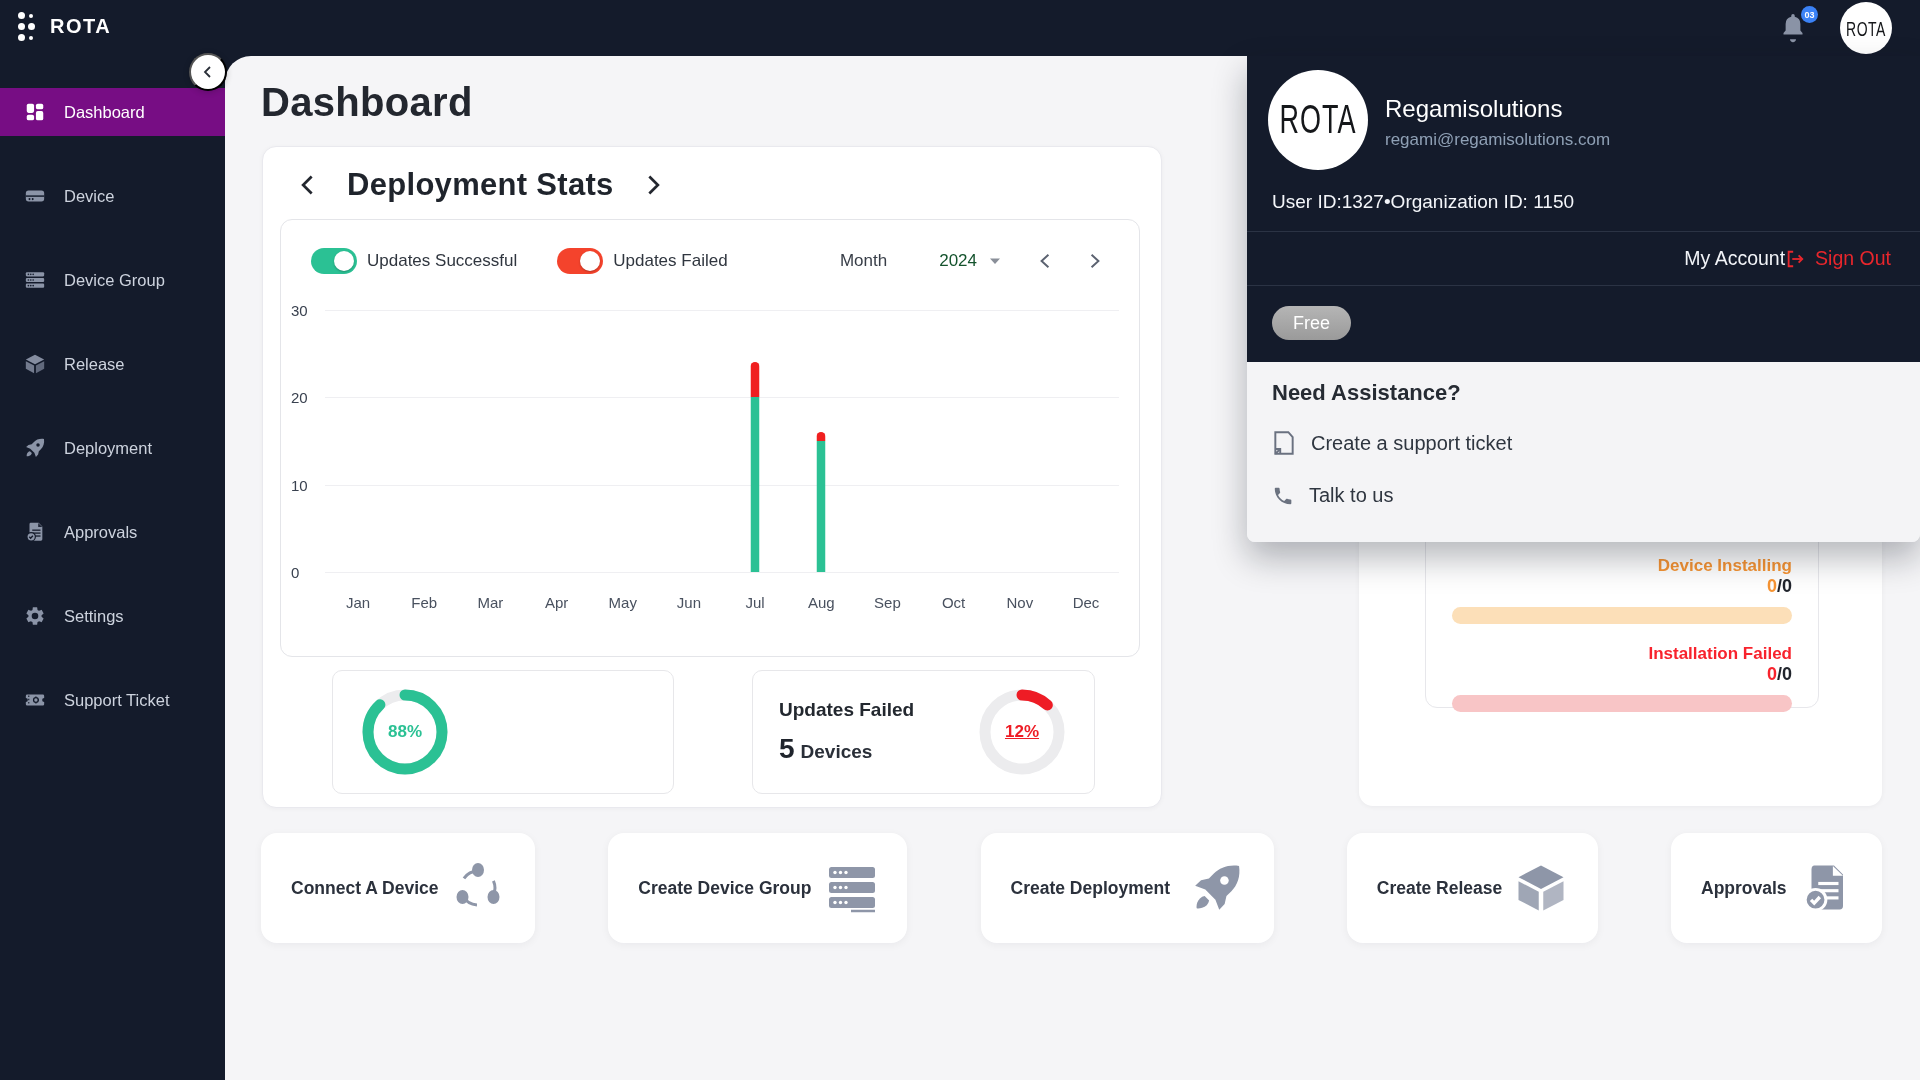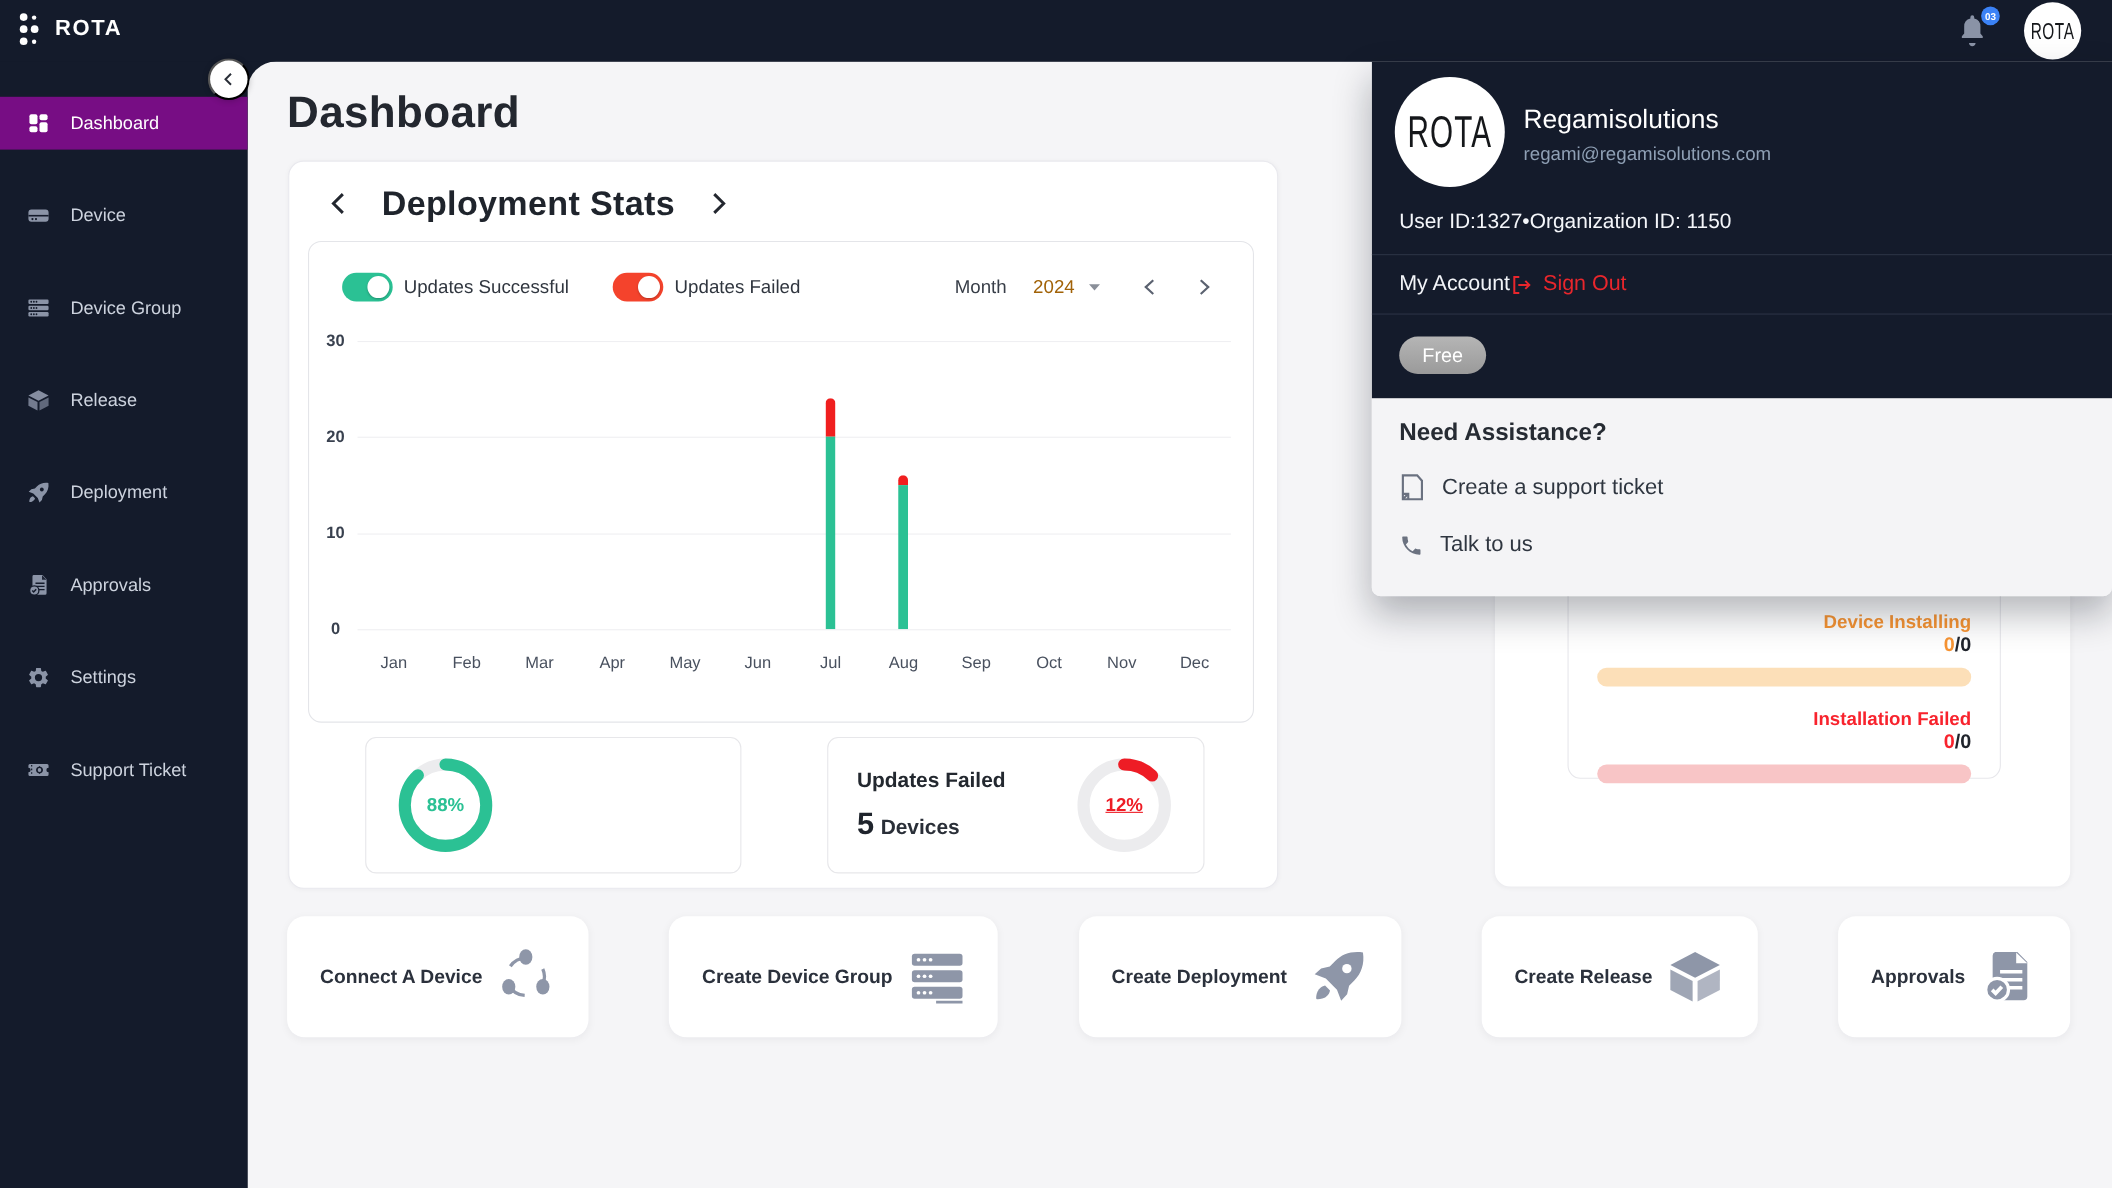--- a/index.html
+++ b/index.html
@@ -51,27 +51,27 @@
                 border:1px solid #e4e5e9; border-radius:12px; }
   .controls { display:flex; align-items:center; padding:28px 34px 0 30px; }
   .toggle { width:46px; height:26px; border-radius:13px; position:relative; cursor:pointer; flex:0 0 auto; }
   .toggle .knob { position:absolute; right:3px; top:3px; width:20px; height:20px; background:#fff; border-radius:50%;
                   box-shadow:0 1px 2px rgba(0,0,0,.25); }
   .tog-label { margin-left:10px; font-size:17px; color:#30363f; }
   .tog-gap { margin-left:40px; }
   .period { margin-left:auto; display:flex; align-items:center; }
   .period-label { font-size:17px; color:#383e48; margin-right:24px; }
   .year-select { display:flex; align-items:center; gap:12px; cursor:pointer; }
-  .year-value { font-size:17px; color:#a16207; }
+  .year-value { font-size:17px; color:#14532d;margin-left:28px; }
   .nav-arrows { display:flex; align-items:center; gap:30px; margin-left:34px; }
 
   .plot { position:relative; margin:36px 20px 0 44px; height:262px; }
   .gridline { position:absolute; left:0; right:0; height:1px; background:#efeff2; }
-  .ytick { position:absolute; left:-34px; width:28px; text-align:center; transform:translateY(-50%);
-           font-size:15px; color:#39414f;font-weight:bold; }
+  .ytick { position:absolute; left:-34px; width:28px; text-align:left; transform:translateY(-50%);
+           font-size:15px; color:#39414f; }
   .bars-layer { position:absolute; left:0; right:0; top:0; bottom:0; }
   .bar { position:absolute; bottom:0; width:9px; transform:translateX(-50%); display:flex; flex-direction:column;
          border-radius:5px 5px 0 0; overflow:hidden; }
   .bar > div { width:100%; }
   .months { display:flex; margin:22px 20px 0 44px; }
   .months span { flex:1; text-align:center; font-size:15px; color:#49515f; }
 
   .sum-card { position:absolute; top:523px; height:124px; background:#fff; border:1px solid #e7e7ea; border-radius:10px;
               display:flex; align-items:center; justify-content:space-between; padding:0 26px; }
   .sum-card.ok   { left:69px;  width:342px; }
@@ -112,22 +112,22 @@
   .panel-dark { position:relative; height:306px; background:#141b2b; }
   .p-avatar { position:absolute; left:21px; top:14px; width:100px; height:100px; background:#fff; border-radius:50%;
               display:flex; align-items:center; justify-content:center; }
   .p-avatar span { font-size:27px; font-weight:400; color:#15171a; letter-spacing:1px; transform:scaleY(1.5); }
   .p-id { position:absolute; left:138px; top:38px; }
   .p-name { color:#fff; font-size:24px; line-height:30px; }
   .p-email { color:#8fa0b5; font-size:17px; margin-top:6px; }
   .p-ids { position:absolute; left:25px; top:135px; display:flex; align-items:center; 
            color:#f4f6fa; font-size:19px; }
   .p-div { position:absolute; left:0; right:0; height:1px; background:#2b3344; }
-  .p-row { position:absolute; left:0; right:17px; top:176px; height:53px; display:flex; align-items:center;
-           justify-content:flex-start; padding:0 25px; }
+  .p-row { position:absolute; left:0; right:4px; top:176px; height:53px; display:flex; align-items:center;
+           justify-content:flex-end; padding:0 25px; }
   .p-account { color:#f2f4f8; font-size:19.5px; cursor:pointer; }
   .p-signout { display:flex; align-items:center; gap:10px; color:#e8262c; font-size:19.5px; cursor:pointer; }
   .free-pill { position:absolute; left:25px; top:250px; width:79px; height:34px; border-radius:17px;
                background:linear-gradient(#b5b5b5,#9a9a9a); color:#fff; font-size:18px; border:none;
                display:flex; align-items:center; justify-content:center; cursor:pointer; }
   .panel-light { height:180px; background:#f4f4f6; padding:18px 0 0 25px; }
   .assist-title { font-size:22px; font-weight:600; color:#262b33; }
   .assist-item { display:flex; align-items:center; gap:15px; font-size:20px; color:#2f3640; cursor:pointer; }
   .ai-1 { margin-top:24px; } .ai-2 { margin-top:28px; }
 </style>

